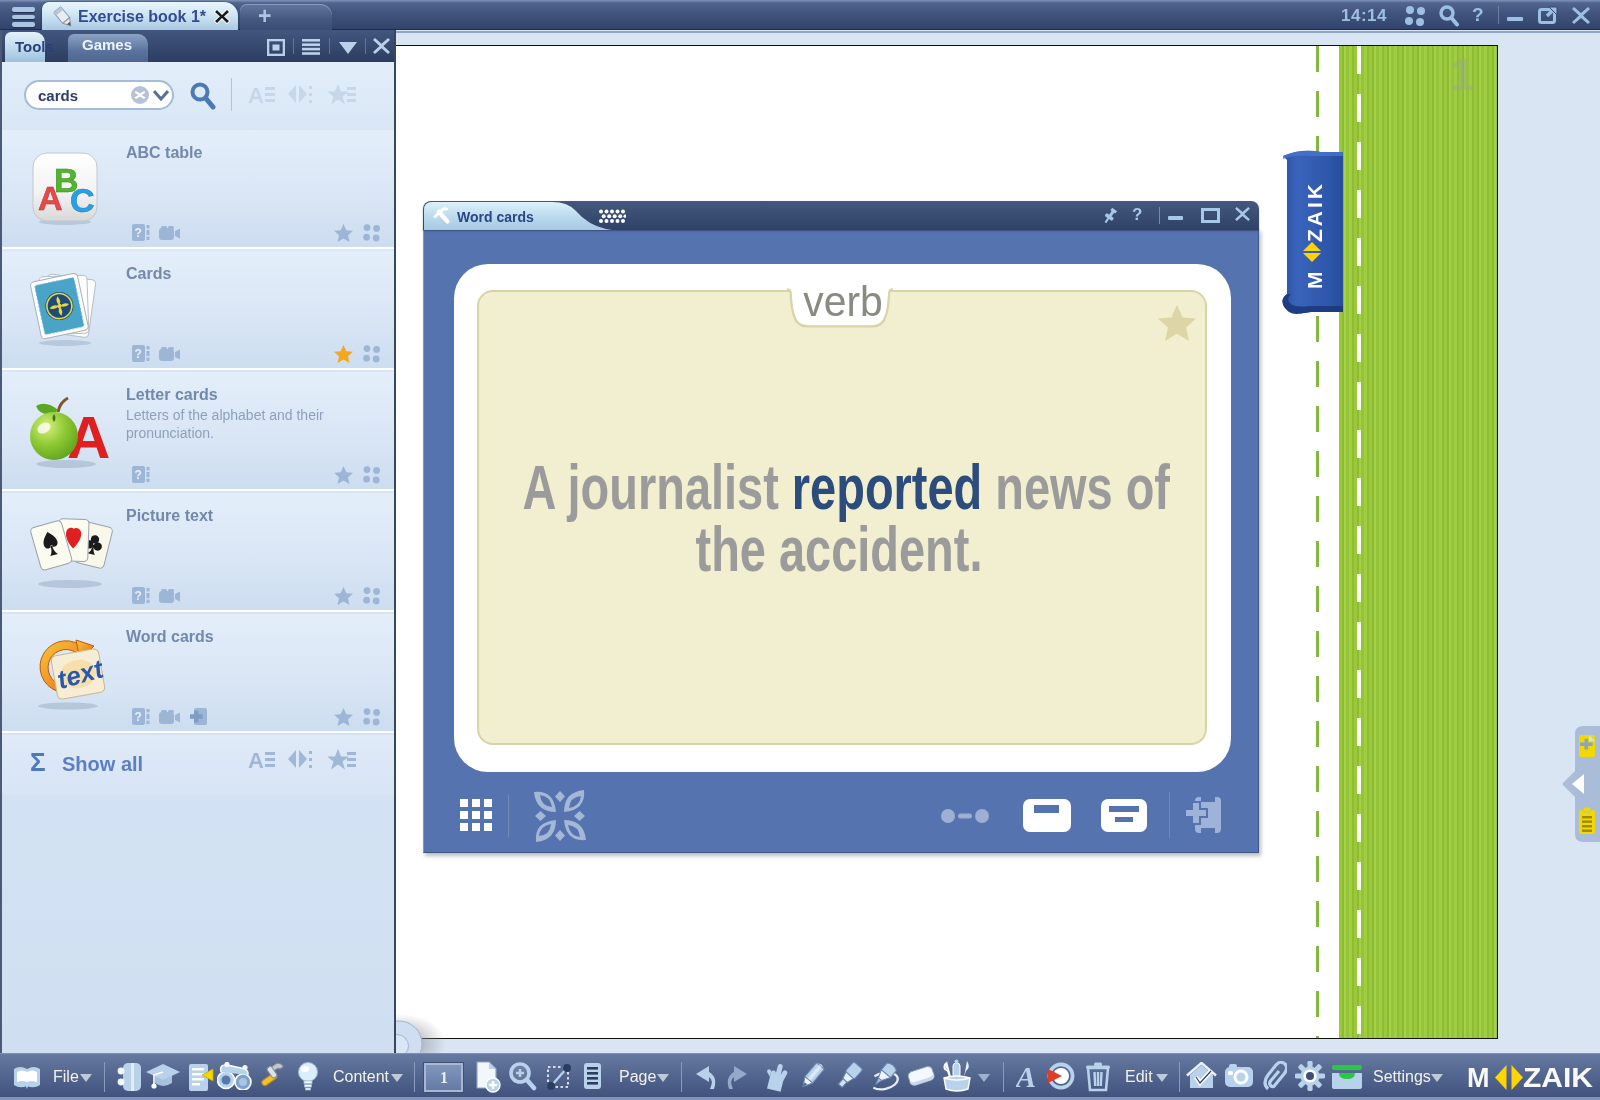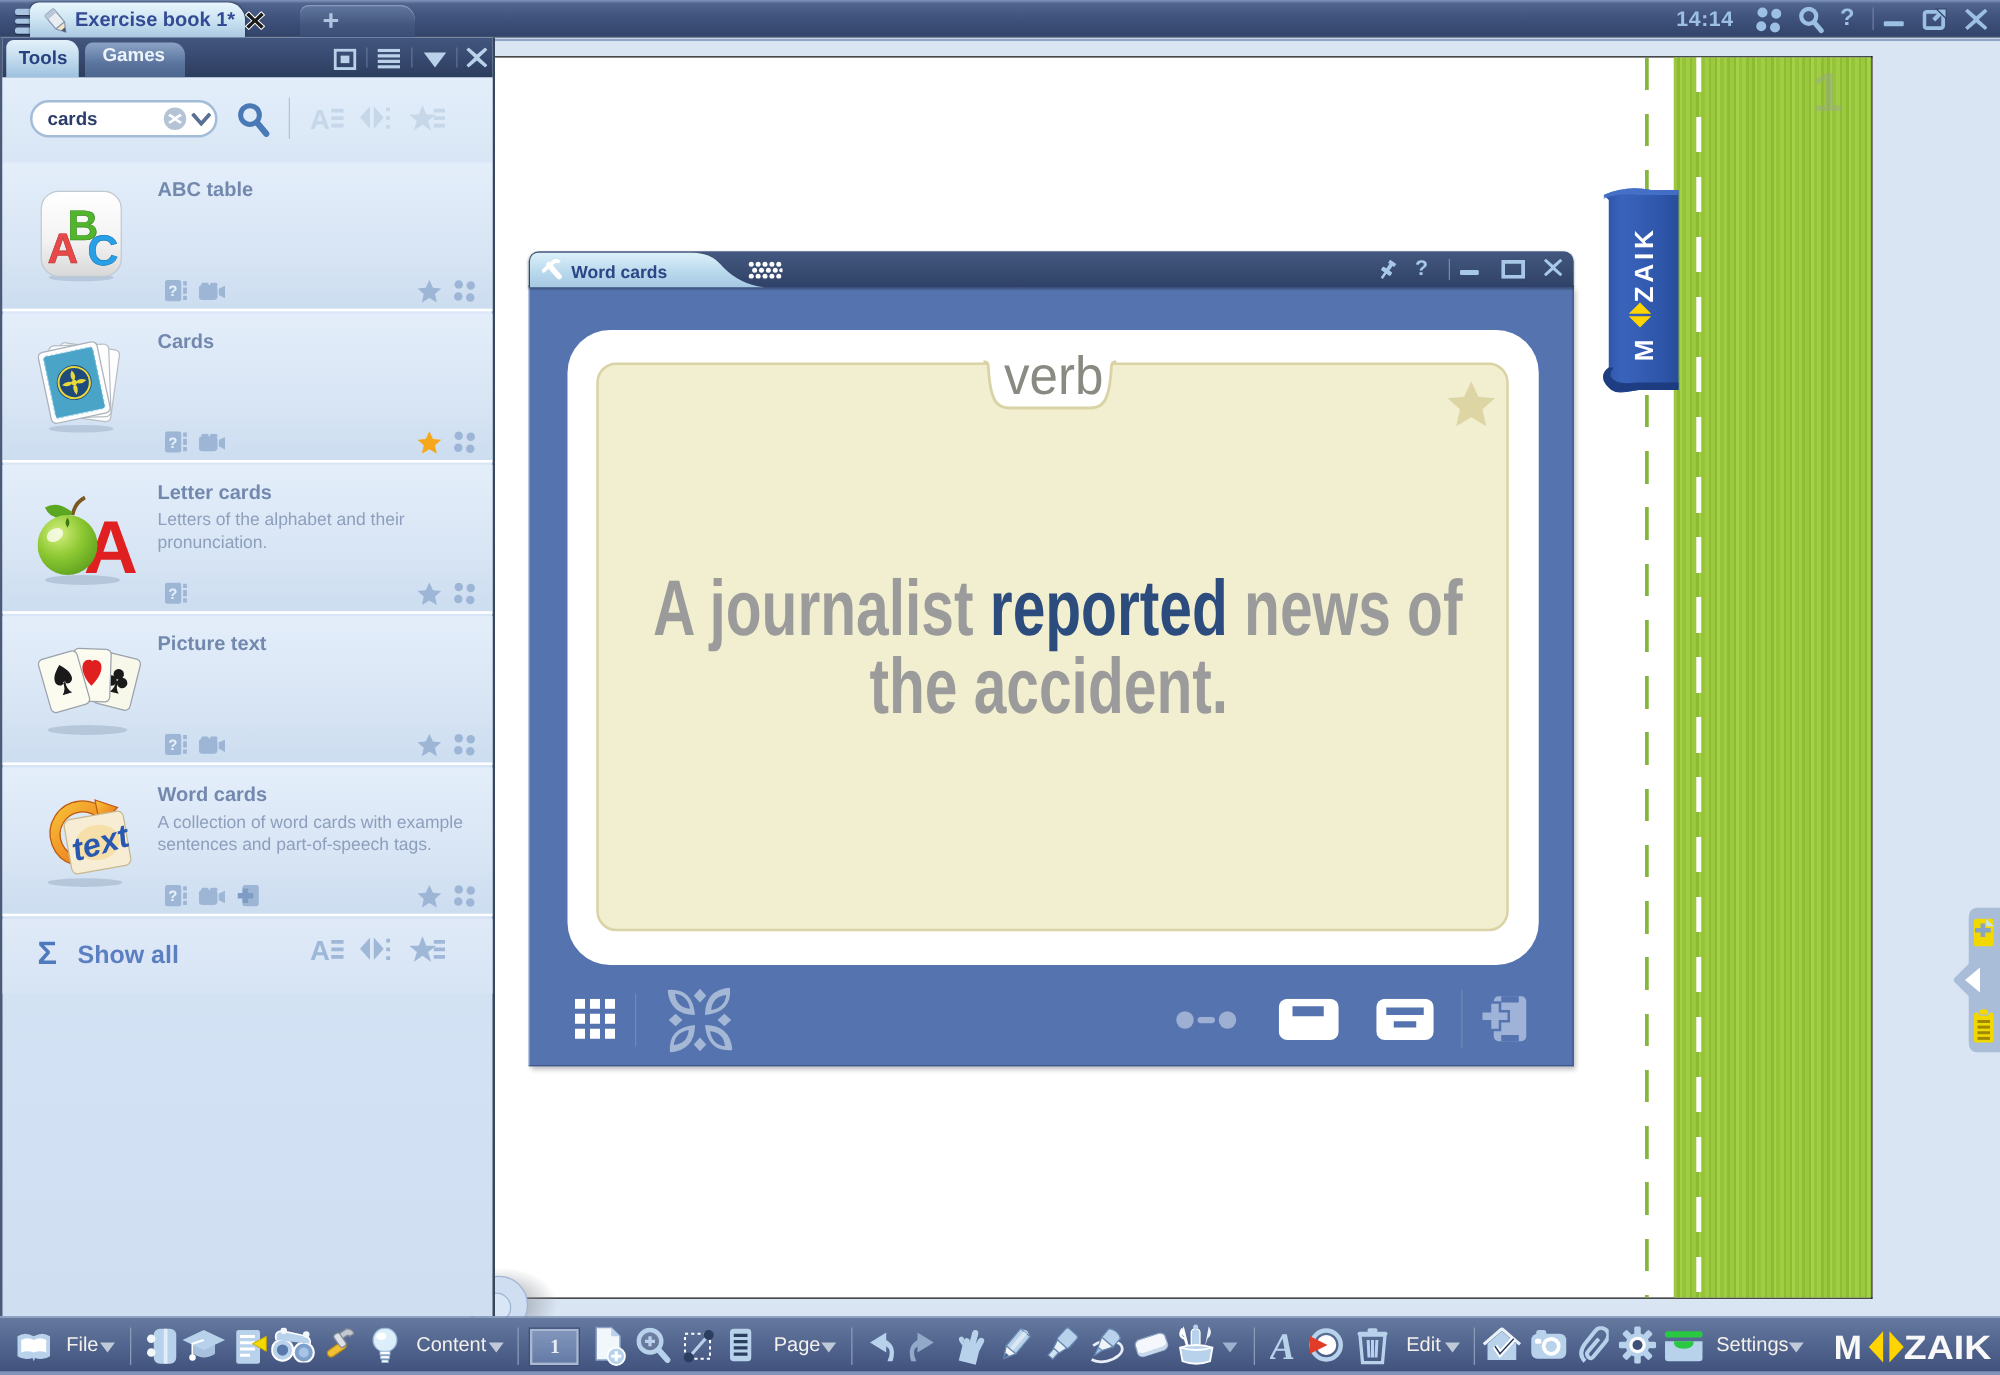--- a/index.html
+++ b/index.html
@@ -9,21 +9,21 @@
 #stage{position:relative;width:1600px;height:1100px;background:#d9e5f3;}
 
 
 #topbar{left:0;top:0;width:1600px;height:30px;
   background:linear-gradient(#8095ba 0%,#50648e 10%,#41547e 45%,#324469 100%);
   border-bottom:1px solid #1e2c49;}
 #topline{left:0;top:31px;width:1600px;height:2px;background:#93a5c4;}
 #bgstrip{left:396px;top:33px;width:1204px;height:12px;background:#d9e5f3;}
 .hamb{left:12px;top:7px;width:23px;height:20px;}
 .hamb div{height:4.5px;border-radius:2px;background:#a9c5e2;margin-bottom:3px;box-shadow:0 1px 1px #1e2c49;}
-#maintab{left:24px;top:2px;width:172px;height:28px;border-radius:7px 14px 0 0;
+#maintab{left:42px;top:2px;width:196px;height:28px;border-radius:7px 14px 0 0;
   background:linear-gradient(#e9f6fc,#cfe6f3 45%,#a9c8e2);
   box-shadow:0 0 2px #1e2c49;}
 #maintab .txt{position:absolute;left:36px;top:6px;font-size:16px;font-weight:bold;color:#334a94;}
 #plustab{left:240px;top:4px;width:92px;height:26px;border-radius:7px 12px 0 0;
   background:linear-gradient(#62779f,#44587f 60%,#3a4d74);box-shadow:inset 0 1px 0 #8a9cbd;}
 #plustab span{position:absolute;left:18px;top:-1px;font-size:23px;font-weight:bold;color:#aec4e0;}
 .clock{left:1341px;top:6px;font-size:17px;font-weight:bold;color:#9cc0e4;letter-spacing:0.5px;}
 
 
 #page{left:396px;top:45px;width:1102px;height:994px;background:#fff;border:1px solid #111;border-left:none;}
@@ -38,21 +38,21 @@
 
 
 #bookmark{left:1281px;top:146px;width:62px;height:172px;}
 #rwidget{left:1563px;top:726px;width:37px;height:116px;}
 
 
 #panel{left:0;top:30px;width:396px;height:1023px;background:linear-gradient(#dfeafa,#cfdff1);
   border-right:2px solid #39475e;border-left:2px solid #4a5a77;}
 #phead{position:absolute;left:0;top:0;width:392px;height:32px;
   background:linear-gradient(#43567f,#2c3d5f 100%);}
-.ptab1{position:absolute;left:3px;top:2px;width:58px;height:30px;border-radius:6px 10px 0 0;
+.ptab1{position:absolute;left:3px;top:2px;width:40px;height:30px;border-radius:6px 10px 0 0;
   background:linear-gradient(#e4f2fa,#c2dbee 50%,#9ec1de);}
 .ptab1 span{position:absolute;left:10px;top:6px;font-weight:bold;font-size:15px;color:#27407e;}
 .ptab2{position:absolute;left:66px;top:4px;width:80px;height:28px;border-radius:6px 10px 0 0;
   background:linear-gradient(#8ba3c4,#5a749e 60%,#4d6690);}
 .ptab2 span{position:absolute;left:14px;top:2px;font-weight:bold;font-size:15px;color:#eef4fb;}
 .pheadsep{position:absolute;top:8px;width:1px;height:16px;background:#607394;}
 #searchsec{position:absolute;left:0;top:32px;width:392px;height:68px;
   background:linear-gradient(#e3eefa,#d8e6f5);}
 #sbox{position:absolute;left:22px;top:18px;width:150px;height:30px;border-radius:15px;
   background:#fff;border:2px solid #a3bcd8;}
@@ -452,21 +452,20 @@
         <path d="M 55 13 A 26 26 0 1 0 62 32 L 54 30 A 18 18 0 1 1 49 19 Z" fill="url(#or)" stroke="#c05810" stroke-width="1"></path>
         <polygon points="46,4 64,10 50,24" fill="url(#or)" stroke="#c05810" stroke-width="1"></polygon>
         <polygon points="68,26 62,44 48,32" fill="url(#or)" stroke="#c05810" stroke-width="1"></polygon>
         <g transform="rotate(-10 48 38)">
               <rect x="24" y="16" width="48" height="44" rx="5" fill="#f6edd4" stroke="#c8b890"></rect>
           <ellipse cx="48" cy="38" rx="18" ry="14" fill="#f8d898" opacity=".7"></ellipse>
           <text x="27" y="48" font-size="26" font-weight="bold" fill="#2858b0" font-style="italic" transform="rotate(-6 46 40)" font-family="Liberation Sans">text</text>
             </g>
       </svg></div>
       <div class="ttl">Word cards</div>
-      <div class="dsc">A collection of word cards with example sentences and part-of-speech tags.</div>
       <svg class="mini" style="left:130px;" width="18" height="18" viewBox="0 0 18 18">
       <rect x="0" y="0" width="13" height="17" rx="2" fill="#9db6d6"></rect>
       <text x="2.5" y="13" font-size="12" font-weight="bold" fill="#e8f0fa" font-family="Liberation Sans">?</text>
       <rect x="14.5" y="1" width="3" height="3.4" fill="#9db6d6"></rect>
           <rect x="14.5" y="6" width="3" height="5" fill="#9db6d6"></rect>
           <rect x="14.5" y="12.6" width="3" height="3.4" fill="#9db6d6"></rect>
     </svg>
         <svg class="mini" style="left:157px;top:96px;" width="22" height="15" viewBox="0 0 22 15">
       <rect x="0" y="2" width="15" height="12" rx="3" fill="#9db6d6"></rect>
       <rect x="2" y="0" width="6" height="3" rx="1.5" fill="#9db6d6"></rect>

